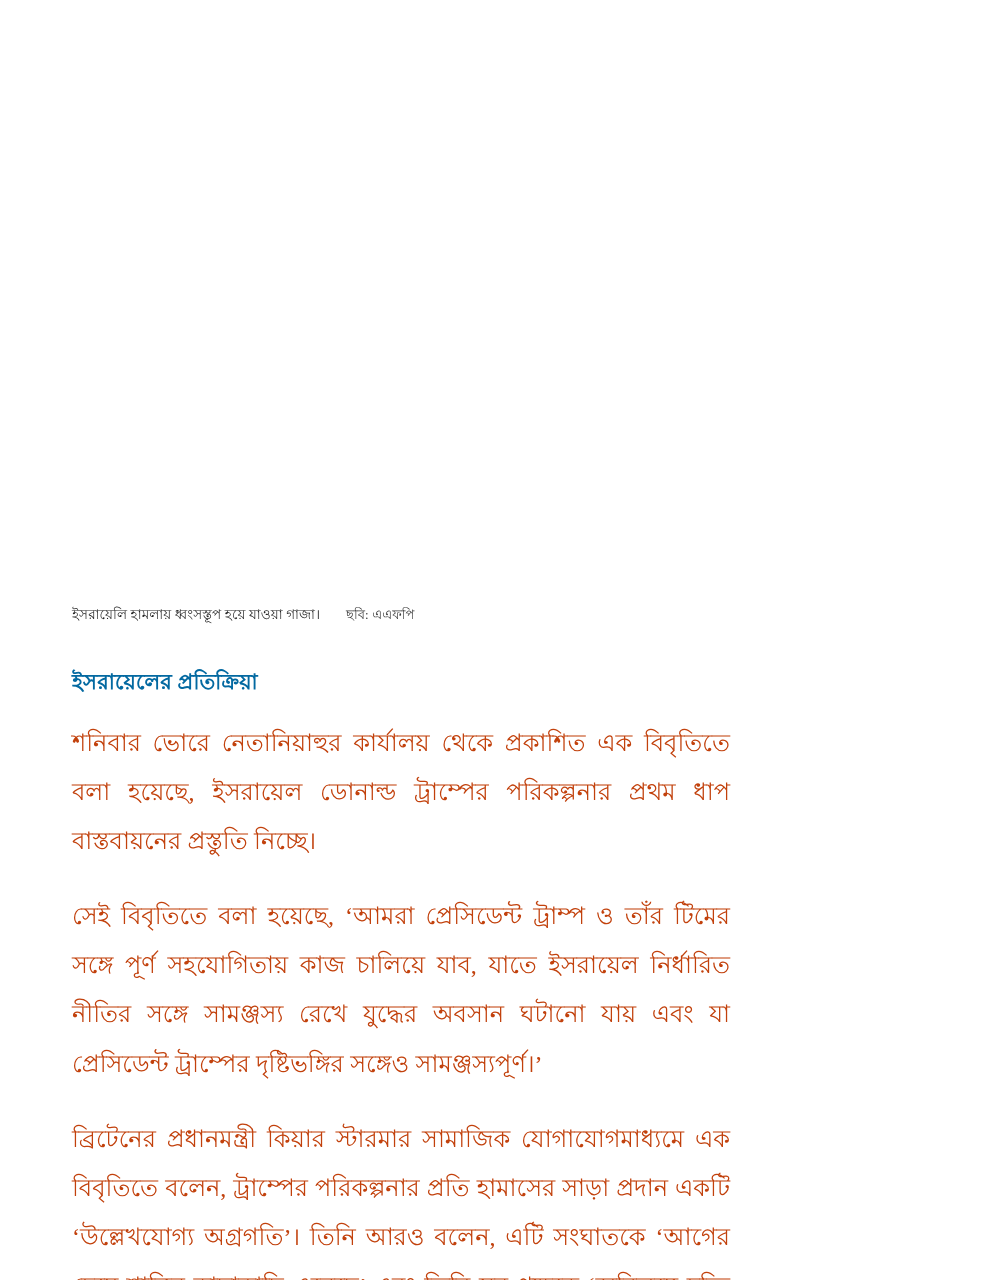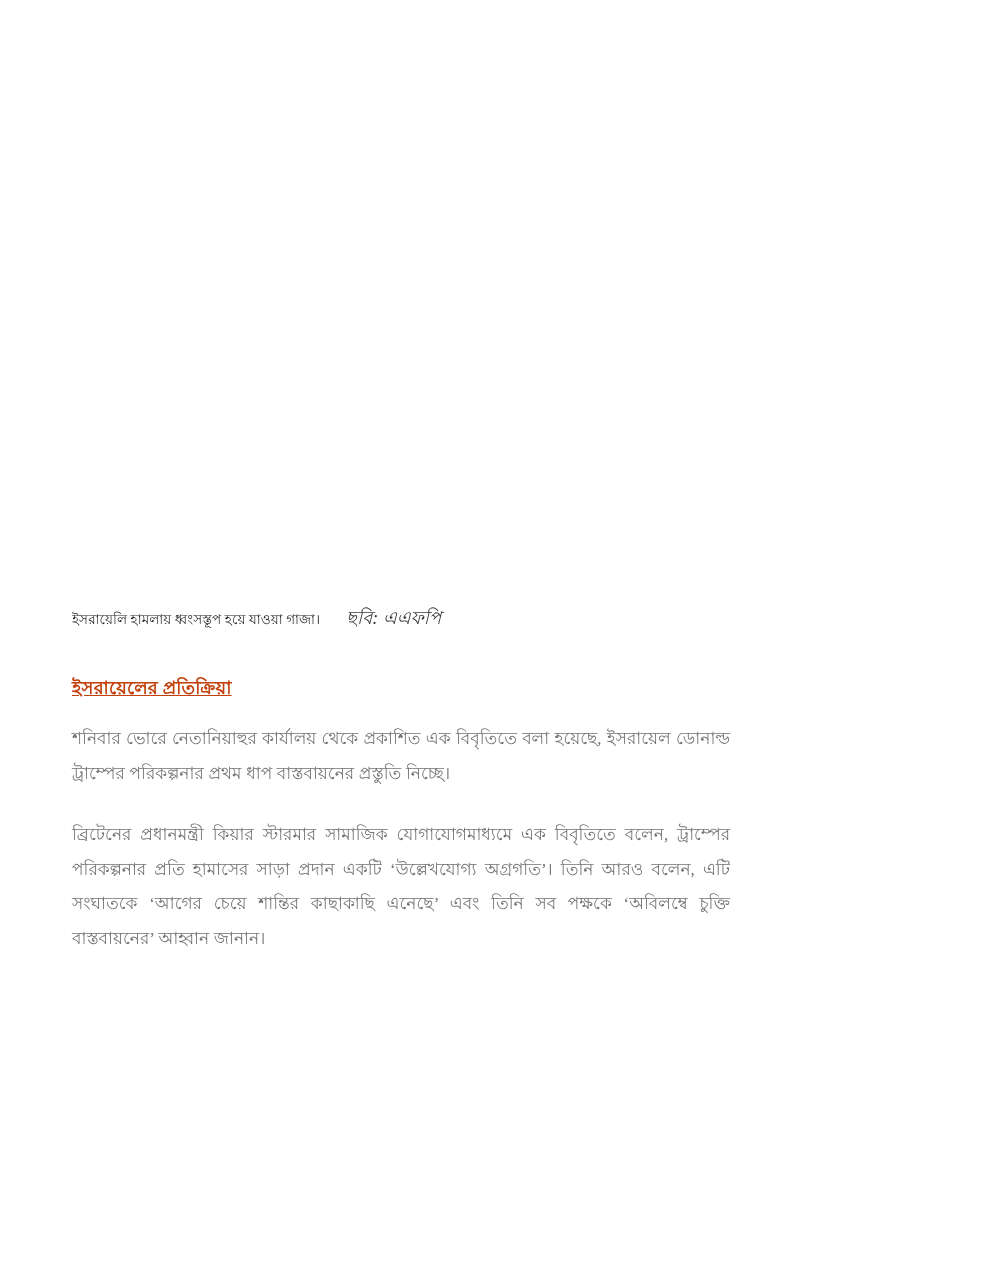--- a/index.html
+++ b/index.html
@@ -37,44 +37,42 @@
     letter-spacing: 0.1px;
     padding-top: 14px;
     padding-bottom: 6px;
   }
   .caption-text {
     font-family: "Liberation Serif", "DejaVu Serif", serif;
     font-size: 13.5px;
     color: #242424;
   }
   .caption-credit {
-    font-style: italic;
-    font-size: 18px;
+    font-size: 13px;
     color: #3a3a3a;
     white-space: nowrap;
   }
   h2.section-heading {
     font-family: "Liberation Serif", "DejaVu Serif", serif;
     font-weight: 700;
-    font-size: 18px;
+    font-size: 21px;
     line-height: 1.5;
     margin: 34px 0 20px 0;
-    color: #c2410c;
+    color: #0369a1;
     letter-spacing: 0.2px;
-    text-decoration: underline;
   }
   h2.section-heading.second {
     margin-top: 44px;
   }
   p.body-text {
     font-family: "Liberation Serif", "DejaVu Serif", serif;
-    font-size: 17px;
+    font-size: 24px;
     line-height: 2.05;
     margin: 0 0 26px 0;
-    color: #737373;
+    color: #c2410c;
     text-align: justify;
     text-justify: inter-word;
     word-spacing: 0.4px;
   }
   p.body-text:last-child {
     margin-bottom: 0;
   }
   .content {
     max-width: 845px;
   }
@@ -90,19 +88,20 @@
 
     <div class="caption-row">
       <span class="caption-text">ইসরায়েলি হামলায় ধ্বংসস্তূপ হয়ে যাওয়া গাজা।</span>
       <span class="caption-credit">ছবি: এএফপি</span>
     </div>
 
     <h2 class="section-heading">ইসরায়েলের প্রতিক্রিয়া</h2>
 
     <p class="body-text">শনিবার ভোরে নেতানিয়াহুর কার্যালয় থেকে প্রকাশিত এক বিবৃতিতে বলা হয়েছে, ইসরায়েল ডোনাল্ড ট্রাম্পের পরিকল্পনার প্রথম ধাপ বাস্তবায়নের প্রস্তুতি নিচ্ছে।</p>
 
+    <p class="body-text">সেই বিবৃতিতে বলা হয়েছে, ‘আমরা প্রেসিডেন্ট ট্রাম্প ও তাঁর টিমের সঙ্গে পূর্ণ সহযোগিতায় কাজ চালিয়ে যাব, যাতে ইসরায়েল নির্ধারিত নীতির সঙ্গে সামঞ্জস্য রেখে যুদ্ধের অবসান ঘটানো যায় এবং যা প্রেসিডেন্ট ট্রাম্পের দৃষ্টিভঙ্গির সঙ্গেও সামঞ্জস্যপূর্ণ।’</p>
 
 
 
     <p class="body-text">ব্রিটেনের প্রধানমন্ত্রী কিয়ার স্টারমার সামাজিক যোগাযোগমাধ্যমে এক বিবৃতিতে বলেন, ট্রাম্পের পরিকল্পনার প্রতি হামাসের সাড়া প্রদান একটি ‘উল্লেখযোগ্য অগ্রগতি’। তিনি আরও বলেন, এটি সংঘাতকে ‘আগের চেয়ে শান্তির কাছাকাছি এনেছে’ এবং তিনি সব পক্ষকে ‘অবিলম্বে চুক্তি বাস্তবায়নের’ আহ্বান জানান।</p>
 
   </div>
 </div>
 
 </body></html>

